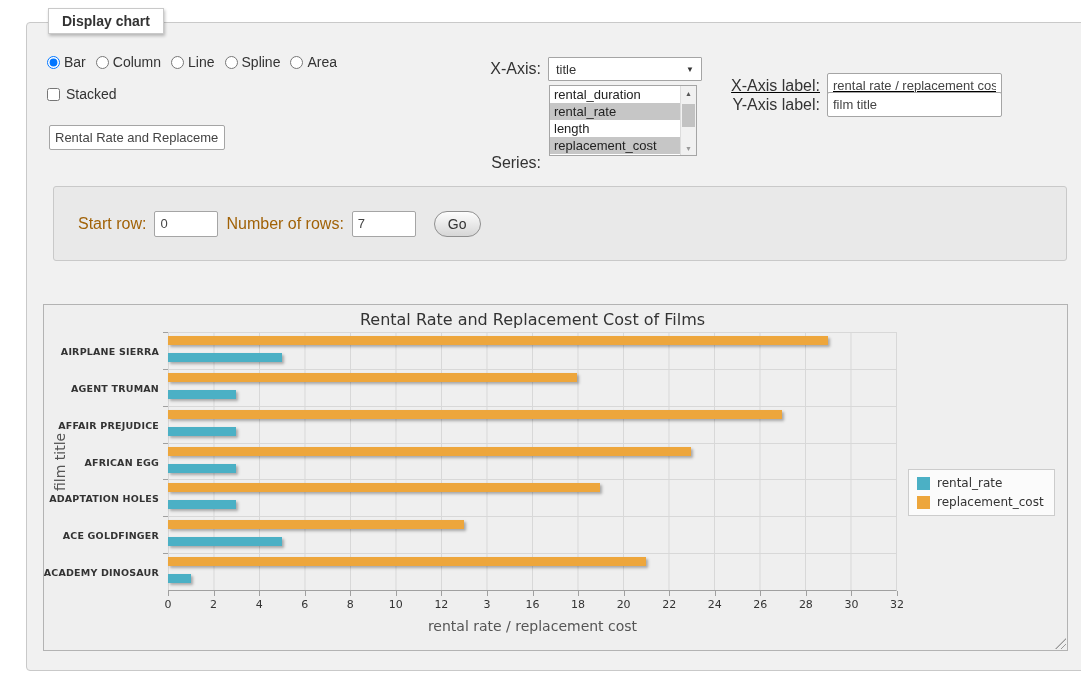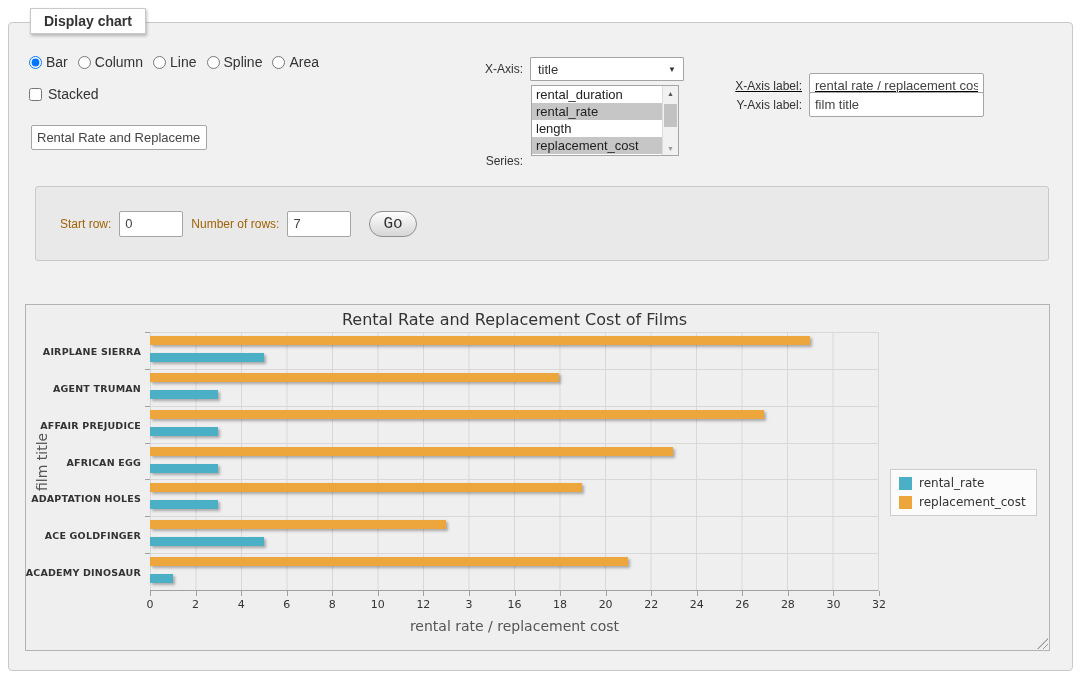--- a/index.html
+++ b/index.html
@@ -1,17 +1,17 @@
 <!DOCTYPE html>
 <html><head>
 <meta charset="utf-8">
 <style>
   * { margin:0; padding:0; box-sizing:border-box; }
   html,body { width:1081px; height:681px; background:#ffffff; font-family:"Liberation Sans", sans-serif; overflow:hidden; }
-  .page { position:relative; width:969px; height:681px; }
+  .page { position:relative; width:969px; height:681px;margin-left:18px; }
 
   
   .frame { position:absolute; left:8px; top:22px; width:1065px; height:649px;
            background:#f1f1f1; border:1px solid #c9c9c9; border-radius:4px; }
   .legend-tab { position:absolute; left:21px; top:-15px; background:#ffffff; border:1px solid #c9c9c9;
                 padding:4px 13px; font-size:14px; font-weight:bold; color:#333;
                 box-shadow:1px 2px 3px rgba(0,0,0,0.25); }
 
   
   .radio-row { position:absolute; left:20px; top:31px; display:flex; align-items:flex-end; gap:10px;
@@ -19,21 +19,21 @@
   .radio-item { display:flex; align-items:center; gap:4px; cursor:default; }
   .radio-item input { width:13px; height:13px; margin:0; }
   .stacked-row { position:absolute; left:20px; top:63px; display:flex; align-items:center; gap:6px;
                  font-size:14px; color:#333; }
   .stacked-row input { width:13px; height:13px; margin:0; }
 
   .text-input { border:1px solid #a5a5a5; border-radius:2px; background:#fff; color:#444;
                 font-size:13px; font-family:"Liberation Sans", sans-serif; padding:2px 5px; outline:none; }
   .title-input { position:absolute; left:22px; top:102px; width:176px; height:25px; }
 
-  .field-label { font-size:12px; color:#333; }
+  .field-label { font-size:16px; color:#333; }
 
   .xaxis-row { position:absolute; left:438px; top:34px; display:flex; align-items:center; gap:7px; }
   .xaxis-row .field-label { width:76px; text-align:right; }
   .fake-select { width:154px; height:24px; background:#fff; border:1px solid #a5a5a5; border-radius:1px;
                  display:flex; align-items:center; justify-content:space-between; padding:0 7px;
                  font-size:13px; color:#333; }
   .fake-select .arrow { font-size:8px; color:#333; }
 
   .series-label { position:absolute; left:438px; top:131px; width:76px; text-align:right; }
 
@@ -53,23 +53,23 @@
   .row-xlabel { top:50px;text-decoration:underline; }
   .row-ylabel { top:69px; }
 
   
   .row-panel { position:absolute; left:26px; top:163px; width:1014px; height:75px;
                background:#e9e9e9; border:1px solid #c9c9c9; border-radius:3px;
                display:flex; align-items:center; padding-left:24px; }
   .row-panel .field-label { color:#a16207; }
   .row-panel input { width:64px; height:26px; margin-left:8px; }
   .num-rows-label { margin-left:8px;text-align:center; }
-  .go-button { margin-left:18px; height:26px; padding:0 13px; font-size:16px; color:#333;
+  .go-button { margin-left:18px; height:26px; padding:0 13px; font-size:14px; color:#333;
                background:linear-gradient(#fdfdfd,#d6d6d6); border:1px solid #8f8f8f; border-radius:13px;
-               font-family:Liberation Mono, monospace; }
+               font-family:Liberation Sans, sans-serif; }
 
   
   .chart-container { position:absolute; left:16px; top:281px; width:1025px; height:347px;
                      background:#efefef; border:1px solid #b3b3b3; font-family:"DejaVu Sans", sans-serif; }
   .chart-title { position:absolute; left:124px; top:5px; width:729px; text-align:center;
                  font-size:16px; color:#333; }
   .y-axis-title { position:absolute; left:8px; top:27px; height:259px; width:16px;
                   writing-mode:vertical-rl; transform:rotate(180deg);
                   display:flex; align-items:center; justify-content:center;
                   font-size:14px; color:#555; }

